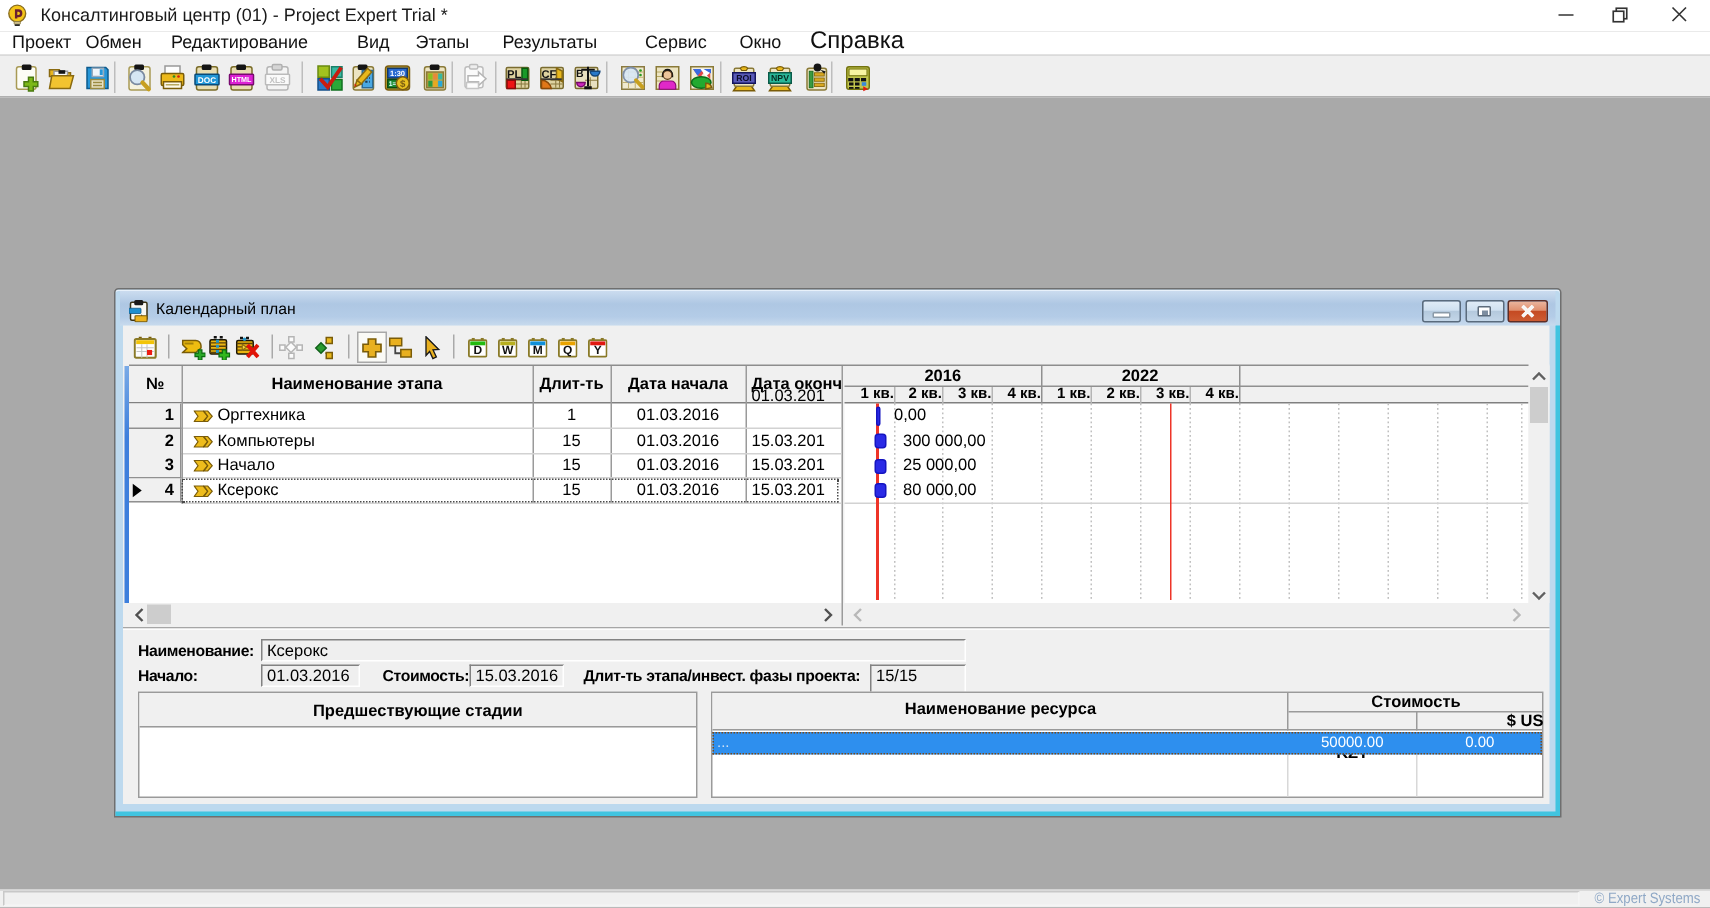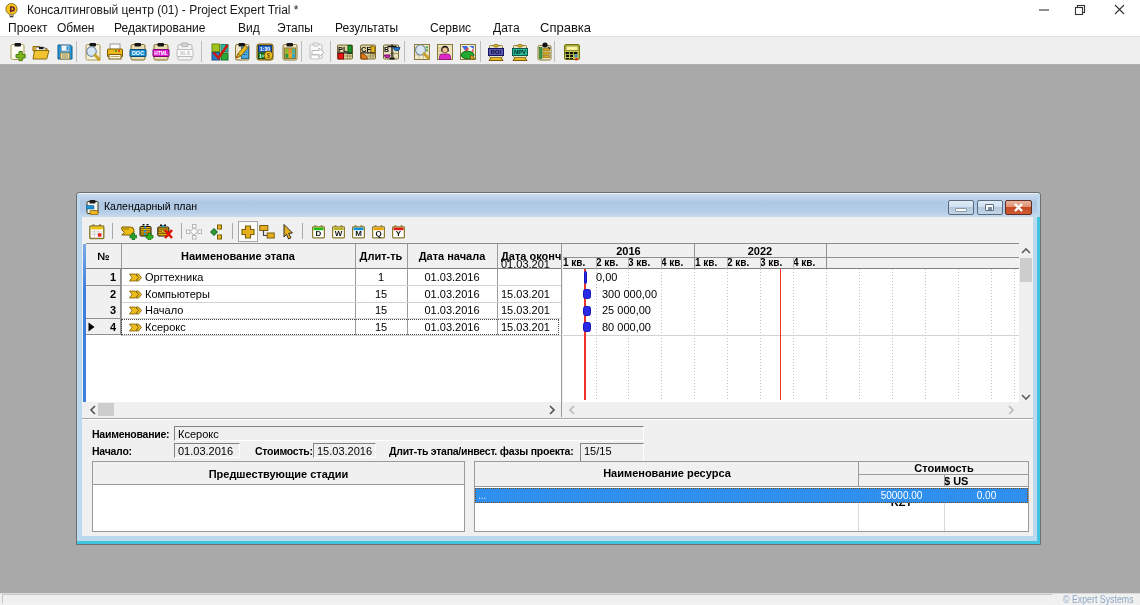--- a/index.html
+++ b/index.html
@@ -4,21 +4,21 @@
 html,body{width:1140px;height:605px;overflow:hidden}
 body{background:#a9a9a9;font-family:"Liberation Sans",sans-serif;position:relative}
 .a{position:absolute}
 .b{font-weight:bold}
 .t11{font-size:11px;color:#000}
 .lbl{position:absolute;font-size:10.5px;font-weight:bold;color:#000;letter-spacing:-0.25px}
 .sep{position:absolute;width:1px;background:#bdbdbd;top:41px;height:21px}
 .wsep{position:absolute;width:1px;background:#a9a9a9;top:223px;height:16px}
 .fld{position:absolute;background:#efefef;border:1px solid #828282;border-bottom-color:#fff;border-right-color:#fff;font-size:11px;color:#000;padding:1px 0 0 3px}
 .hdrcell{position:absolute;font-size:11px;font-weight:bold;color:#000;text-align:center}
-.qlbl{position:absolute;font-size:10px;font-weight:bold;color:#000;text-align:left;top:258px;height:10px;line-height:10px}
+.qlbl{position:absolute;font-size:10px;font-weight:bold;color:#000;text-align:right;top:258px;height:10px;line-height:10px}
 .dotv{position:absolute;width:1px;top:269px;height:131px;background-image:linear-gradient(#c0c0c0 33%,transparent 33%);background-size:1px 3px}
 .rown{position:absolute;left:86px;width:35px;height:17px;background:#f0f0f0;border-right:1px solid #909090;border-bottom:1px solid #909090;font-size:11px;font-weight:bold;text-align:right;padding:2px 4px 0 0;color:#000}
 .cap{position:absolute;background:#2a2ae6;border:1px solid #1515c0;border-radius:2.5px}
 .gval{position:absolute;font-size:11px;color:#000;height:13px;line-height:13px}
 .cellt{position:absolute;font-size:11px;color:#000;height:18px;line-height:16px}
 </style></head>
 <body>
 
 <div class="a" style="left:0;top:0;width:1140px;height:21px;background:#fff"></div>
 <svg class="a" style="left:4px;top:2px" width="15" height="16" viewBox="0 0 16 16">
@@ -37,22 +37,22 @@
 
 <div class="a" style="left:0;top:21px;width:1140px;height:15px;background:#fff"></div>
 <div class="a" style="left:0;top:36px;width:1140px;height:1px;background:#e2e2e2"></div>
 <div class="a" style="left:8px;top:22px;font-size:12px;line-height:12px;color:#111">Проект</div>
 <div class="a" style="left:57px;top:22px;font-size:12px;line-height:12px;color:#111">Обмен</div>
 <div class="a" style="left:114px;top:22px;font-size:12px;line-height:12px;color:#111">Редактирование</div>
 <div class="a" style="left:238px;top:22px;font-size:12px;line-height:12px;color:#111">Вид</div>
 <div class="a" style="left:277px;top:22px;font-size:12px;line-height:12px;color:#111">Этапы</div>
 <div class="a" style="left:335px;top:22px;font-size:12px;line-height:12px;color:#111">Результаты</div>
 <div class="a" style="left:430px;top:22px;font-size:12px;line-height:12px;color:#111">Сервис</div>
-<div class="a" style="left:493px;top:22px;font-size:12px;line-height:12px;color:#111">Дата</div>
-<div class="a" style="left:540px;top:22px;font-size:13px;line-height:12px;color:#111">Справка</div>
+<div class="a" style="left:493px;top:22px;font-size:12px;line-height:12px;color:#111">Окно</div>
+<div class="a" style="left:540px;top:22px;font-size:16px;line-height:12px;color:#111">Справка</div>
 
 <div class="a" style="left:0;top:37px;width:1140px;height:28px;background:#efefef;border-bottom:1px solid #b0b0b0"></div>
 <div id="ticons">
 <svg class="a" style="left:8px;top:42px" width="20" height="20" viewBox="0 0 20 20">
       <rect x="3" y="2.5" width="13" height="15" rx="1.5" fill="#fdfdf6" stroke="#a89a55"></rect>
       <rect x="6.5" y="1" width="6.5" height="3.6" rx="1" fill="#151515"></rect>
       <path d="M11 9.5h3.2v3h3v3.2h-3v3h-3.2v-3H8v-3.2h3z" fill="#7cb818" stroke="#4a7a10"></path>
     </svg>
 <svg class="a" style="left:31px;top:42px" width="20" height="20" viewBox="0 0 20 20">
       <path d="M2 4.5h6.5l1.5 2h6v2.5H2z" fill="#e8b51f" stroke="#8a6a10"></path>
@@ -531,21 +531,21 @@
 <div class="a" style="left:92px;top:461px;width:373px;height:71px;background:#fff;border:1px solid #9a9a9a"></div>
 <div class="a" style="left:93px;top:462px;width:371px;height:23px;background:#f0f0f0;border-bottom:1px solid #9a9a9a"></div>
 <div class="t11 b a" style="left:93px;top:468px;width:371px;text-align:center">Предшествующие стадии</div>
 
 <div class="a" style="left:474px;top:461px;width:555px;height:71px;background:#fff;border:1px solid #9a9a9a"></div>
 <div class="a" style="left:475px;top:462px;width:553px;height:25px;background:#f0f0f0;border-bottom:1px solid #9a9a9a"></div>
 <div class="t11 b a" style="left:475px;top:467px;width:384px;text-align:center">Наименование ресурса</div>
 <div class="t11 b a" style="left:859px;top:462px;width:170px;text-align:center">Стоимость</div>
 <div class="a" style="left:859px;top:474px;width:170px;height:1px;background:#9a9a9a"></div>
 <div class="t11 b a" style="left:859px;top:496px;width:85px;text-align:center">KZT</div>
-<div class="t11 b a" style="left:944px;top:475px;width:85px;text-align:left">$ US</div>
+<div class="t11 b a" style="left:944px;top:475px;width:85px;text-align:right">$ US</div>
 <div class="a" style="left:858px;top:462px;width:1px;height:25px;background:#9a9a9a"></div>
 <div class="a" style="left:858px;top:503px;width:1px;height:28px;background:#d8d8d8"></div>
 <div class="a" style="left:944px;top:474px;width:1px;height:13px;background:#9a9a9a"></div>
 <div class="a" style="left:944px;top:503px;width:1px;height:28px;background:#d8d8d8"></div>
 <div class="a" style="left:944px;top:489px;width:1px;height:14px;background:#bcd8f2;opacity:0.55"></div>
 
 <div class="a" style="left:475px;top:488px;width:553px;height:15px;background:#2e8fee;outline:1px dotted #7a4a1a;outline-offset:-1px"></div>
 <div class="a" style="left:478px;top:490px;font-size:10px;color:#cfe0f5">...</div>
 <div class="a" style="left:859px;top:490px;width:85px;text-align:center;font-size:10px;color:#fff">50000.00</div>
 <div class="a" style="left:944px;top:490px;width:85px;text-align:center;font-size:10px;color:#fff">0.00</div>

